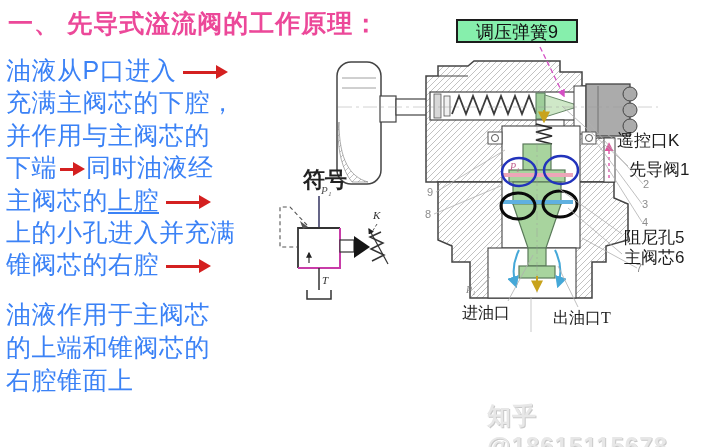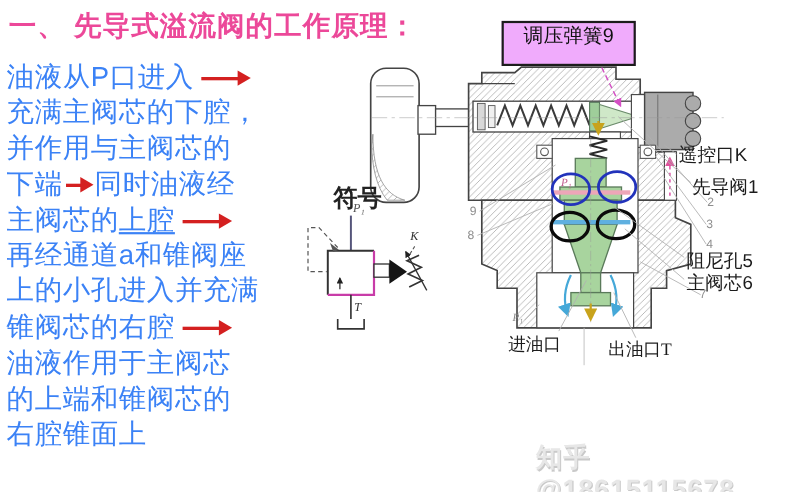--- a/index.html
+++ b/index.html
@@ -13,35 +13,35 @@
     font-size:25px;font-weight:600;color:#ec4899;letter-spacing:1px;
     white-space:nowrap;
   }
   .left-text{
     position:absolute;left:6px;top:54px;width:268px;
   }
   .tline{
     font-size:25px;line-height:32.4px;color:#3b82f6;
     letter-spacing:0.5px;white-space:nowrap;
   }
-  .tline.gap{margin-top:1px;}
+  .tline.gap{margin-top:18px;font-family:Liberation Serif, serif;}
   .uline{text-decoration:underline;text-underline-offset:3px;text-align:center;}
   .rarrow{
     display:inline-block;position:relative;width:34px;height:3px;
     background:#d42020;vertical-align:middle;margin:0 12px 0 7px;
   }
   .rarrow::after{
     content:"";position:absolute;right:-11px;top:-6px;
     border-left:12px solid #d42020;
     border-top:7.5px solid transparent;border-bottom:7.5px solid transparent;
   }
   .rarrow.short{width:14px;margin:0 12px 0 3px;}
   .callout{
-    position:absolute;left:456px;top:19px;width:122px;height:41px;
-    background:#f0abfc;border:2px solid #1c1c1c;box-sizing:border-box;
+    position:absolute;left:456px;top:19px;width:122px;height:24px;
+    background:#86efac;border:2px solid #1c1c1c;box-sizing:border-box;
     font-size:18px;line-height:23px;text-align:center;color:#101010;
   }
   .dlabel{position:absolute;color:#1c1c1c;white-space:nowrap;}
   .lab17{font-size:17px;}
   .lab16{font-size:16px;font-family:Liberation Serif, serif;}
   .labnum{font-size:11px;color:#8d8d8d;}
   .labp1{font-size:10px;font-style:italic;font-family:"Liberation Serif",serif;}
   .symcap{font-size:22px;font-weight:600;color:#222;}
   .symlab{font-size:11px;font-style:italic;font-family:"Liberation Serif",serif;color:#333;}
   .watermark{
@@ -55,21 +55,20 @@
 <body>
 
 <div class="page-title">一、 先导式溢流阀的工作原理：</div>
 
 <div class="left-text">
     <div class="tline"><span>油液从P口进入</span><span class="rarrow"></span></div>
     <div class="tline"><span>充满主阀芯的下腔，</span></div>
     <div class="tline"><span>并作用与主阀芯的</span></div>
     <div class="tline"><span>下端</span><span class="rarrow short"></span><span>同时油液经</span></div>
     <div class="tline"><span>主阀芯的</span><span class="uline">上腔</span><span class="rarrow"></span></div>
-    <div class="tline"><span>再经通道a和锥阀座</span></div>
     <div class="tline"><span>上的小孔进入并充满</span></div>
     <div class="tline"><span>锥阀芯的右腔</span><span class="rarrow"></span></div>
     <div class="tline gap"><span>油液作用于主阀芯</span></div>
     <div class="tline"><span>的上端和锥阀芯的</span></div>
     <div class="tline"><span>右腔锥面上</span></div>
   </div>
 
 <svg class="overlay" width="720" height="447" viewBox="0 0 720 447">
   <defs>
     <pattern id="hatch" patternUnits="userSpaceOnUse" width="6" height="6">

